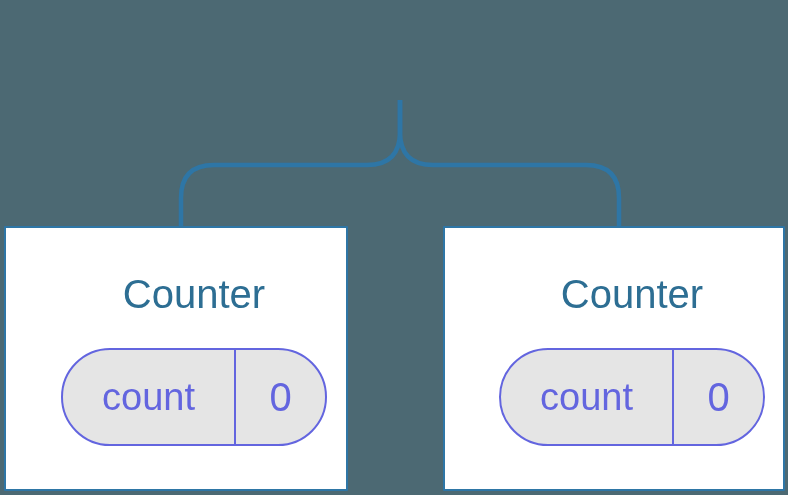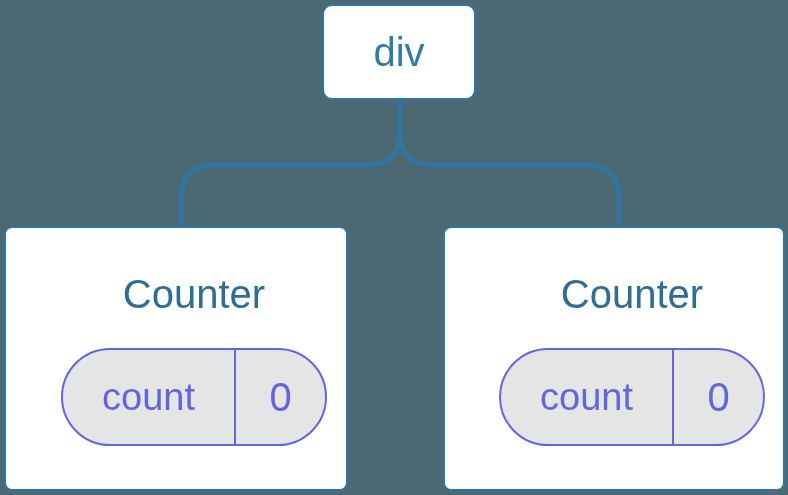--- a/index.html
+++ b/index.html
@@ -35,21 +35,21 @@
     font-size: 40px;
     color: #337AAA;
   }
   .card {
     position: absolute;
     top: 226px;
     width: 344px; height: 265px;
     box-sizing: border-box;
     background: #FFFFFF;
     border: 2.5px solid #2E76A6;
-    border-radius: 8px;
+    border-radius: 1px;
     padding-left: 36px;
   }
   .card.left  { left: 4px; }
   .card.right { left: 443px; width: 342px; }
   .card-title {
     margin-top: 44px;
     text-align: center;
     font-size: 40px;
     line-height: 1.1;
     font-weight: 500;
@@ -87,23 +87,20 @@
 </head>
 <body>
 
 <div class="canvas">
 
   <svg class="connectors" viewBox="0 0 788 495" xmlns="http://www.w3.org/2000/svg">
     <path d="M400 100 L400 132 Q400 165 367 165 L214 165 Q181 165 181 198 L181 228"></path>
     <path d="M400 100 L400 132 Q400 165 433 165 L586 165 Q619 165 619 198 L619 228"></path>
   </svg>
 
-  <div class="root-node">
-    <span>div</span>
-  </div>
 
   <div class="card left">
     <div class="card-title">Counter</div>
     <div class="pill">
       <div class="pill-key">count</div>
       <div class="pill-value">0</div>
     </div>
   </div>
 
   <div class="card right">

